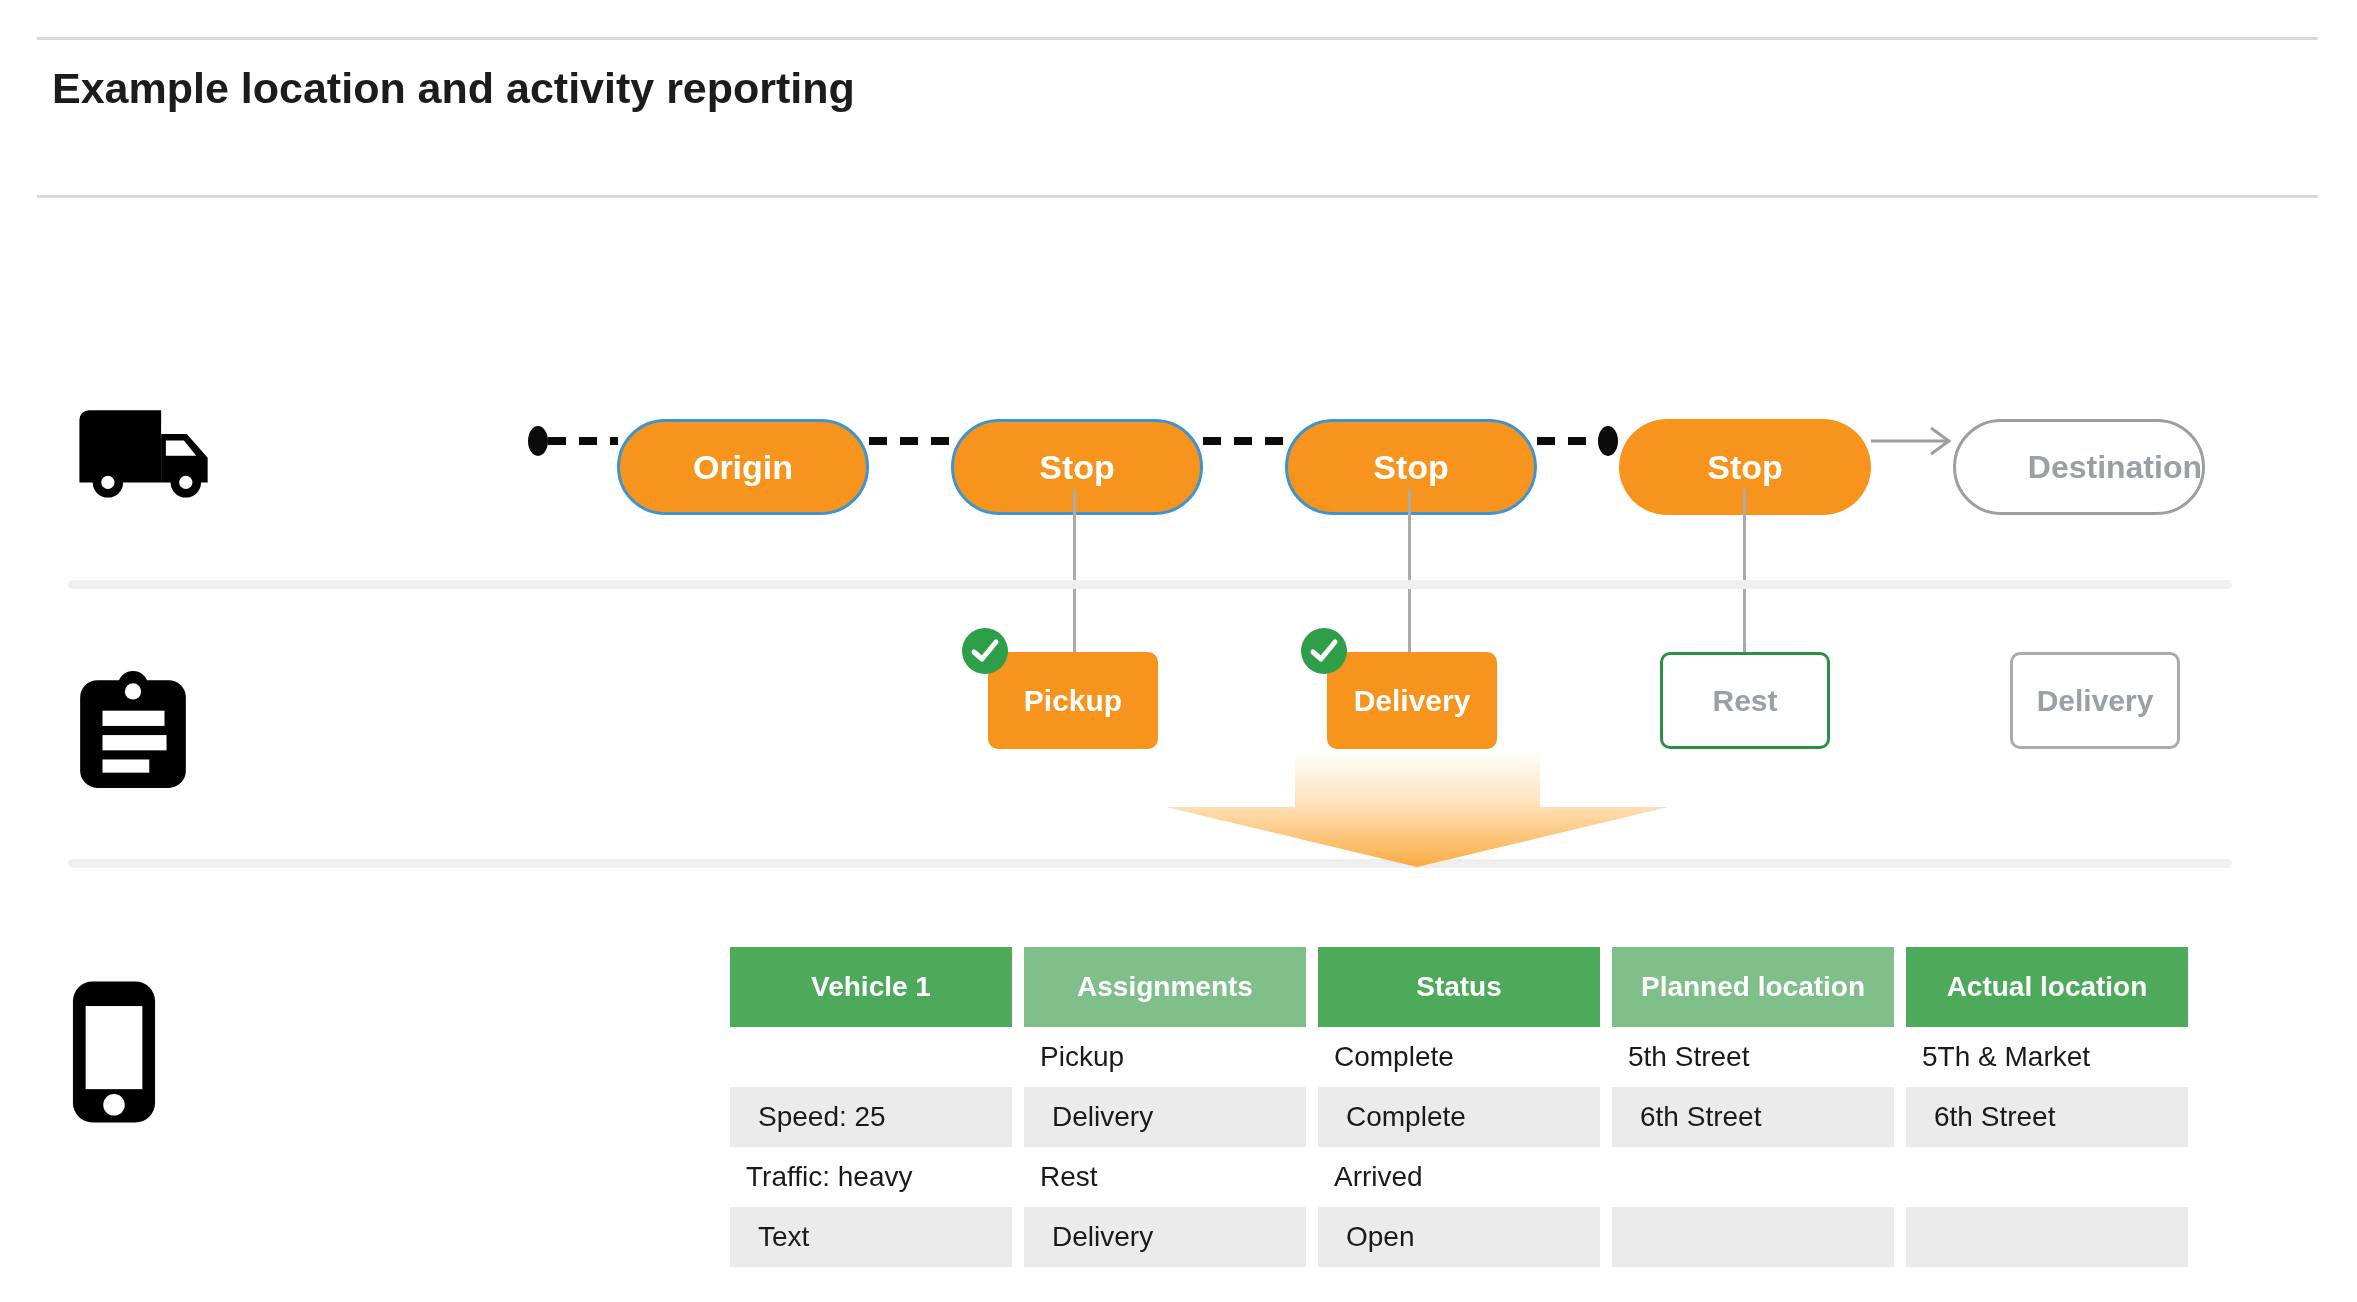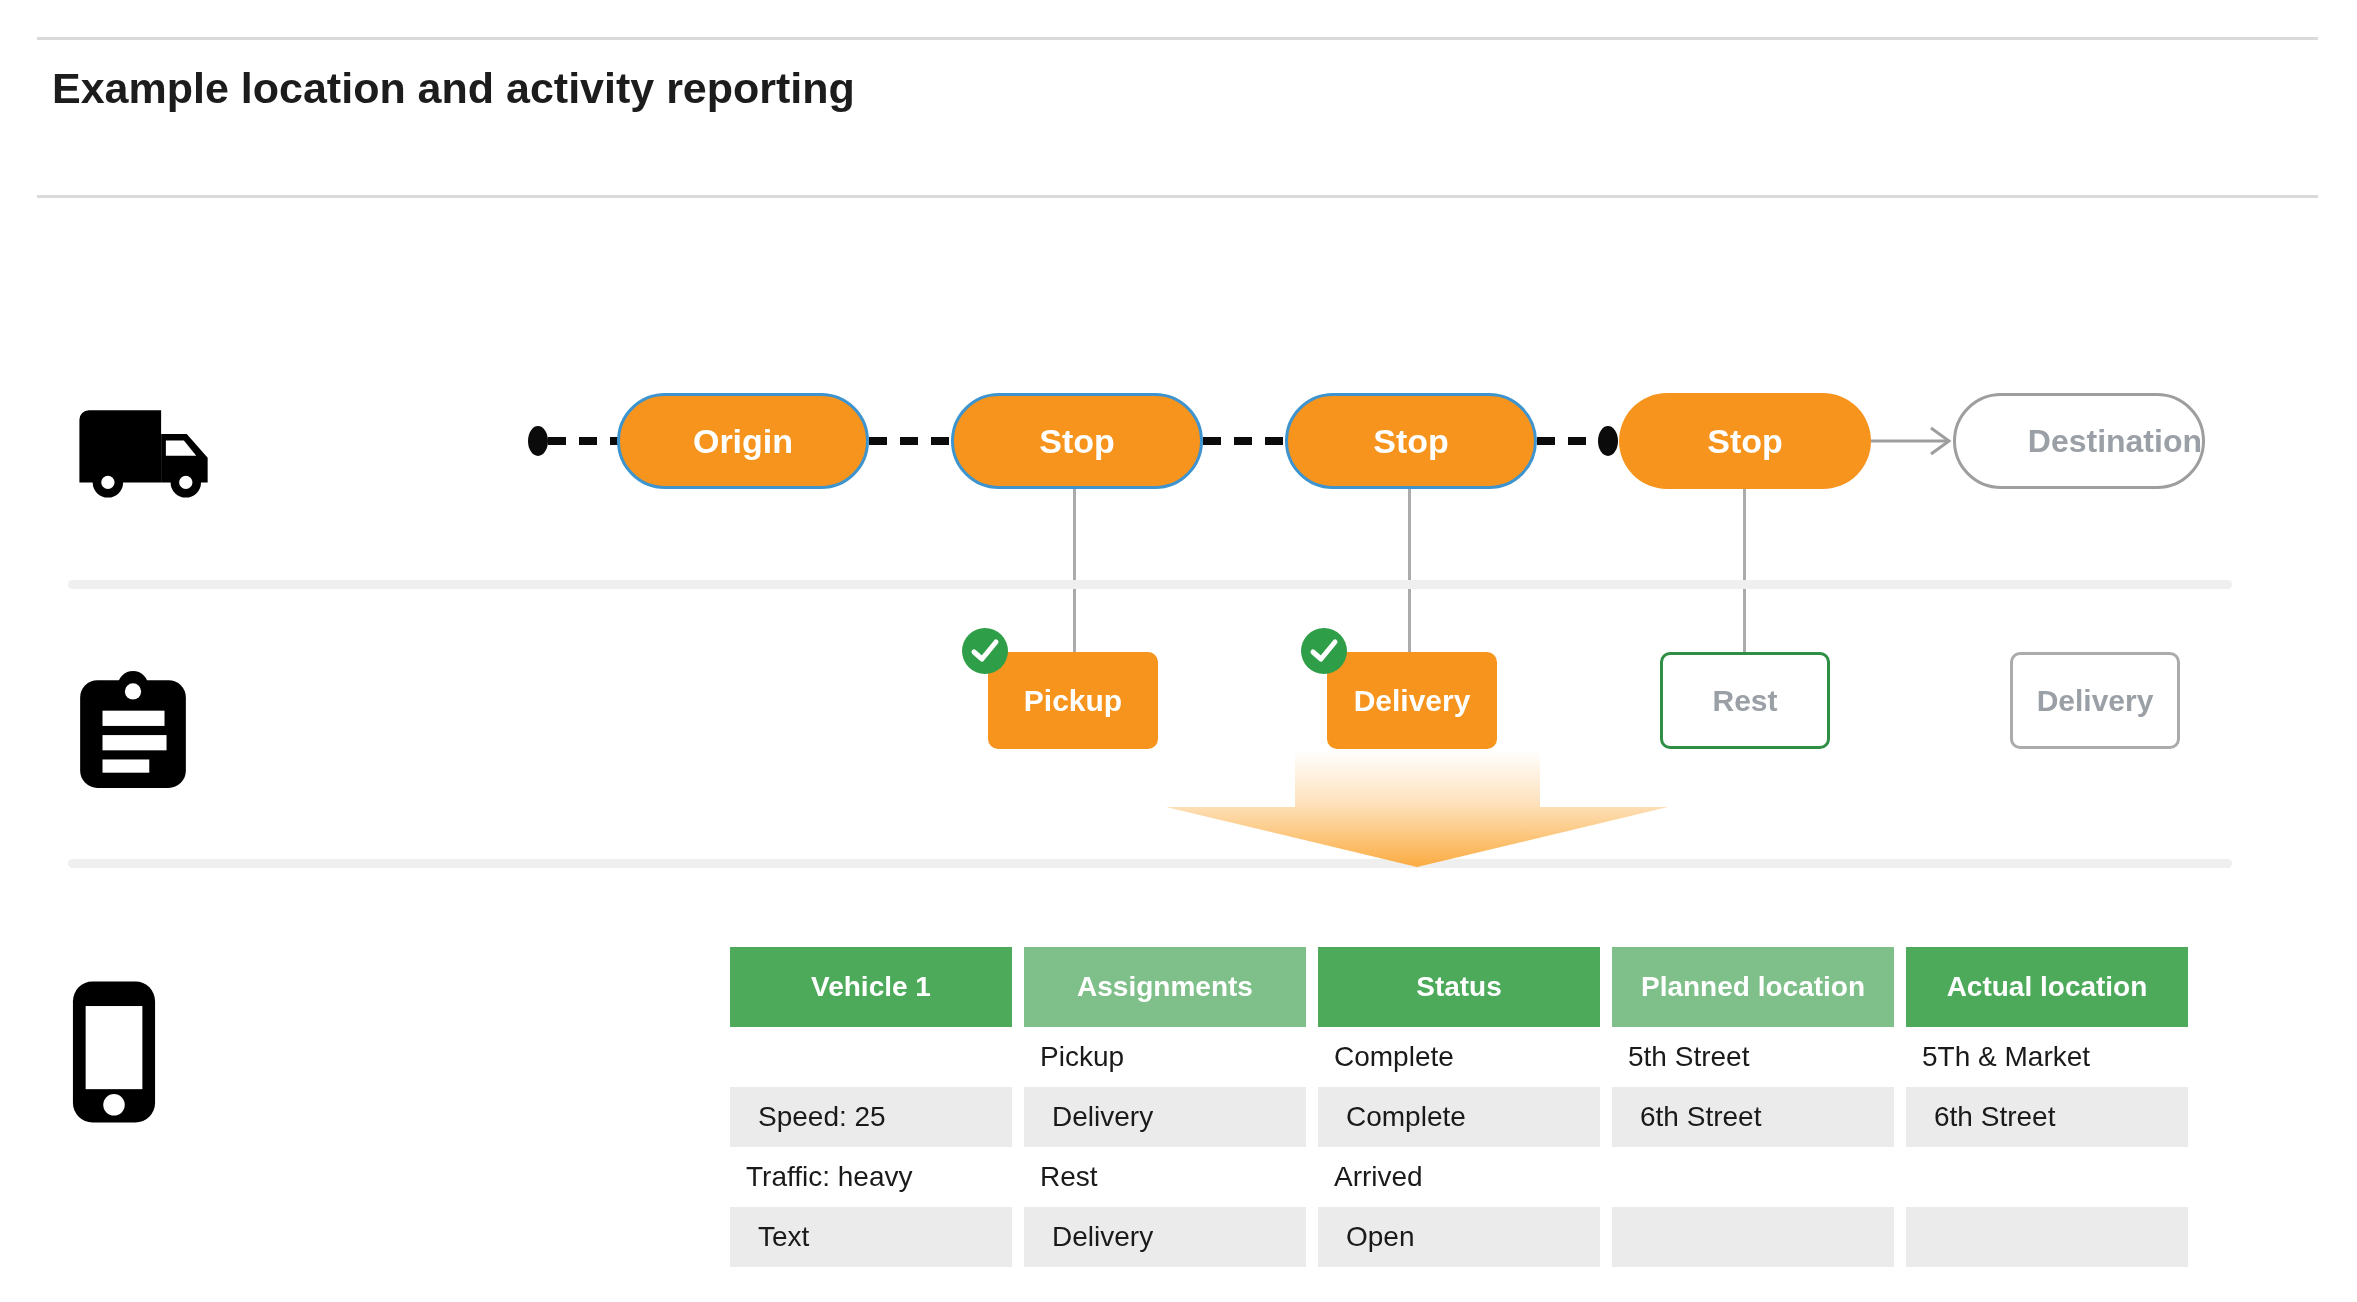--- a/index.html
+++ b/index.html
@@ -6,21 +6,21 @@
   #canvas{position:relative;width:2357px;height:1302px;background:#fff;overflow:hidden;
           font-family:"Liberation Sans",sans-serif;}
   .abs{position:absolute;}
   .hr-line{height:3px;background:#DADADA;}
   .page-title{font-size:43px;font-weight:700;color:#1C1C1C;letter-spacing:0px;white-space:nowrap;}
   .divider{height:9px;background:#EFEFEF;border-radius:5px;}
 
   
   .pill{box-sizing:border-box;width:252px;height:96px;border-radius:48px;
         display:flex;align-items:center;justify-content:center;
-        font-size:34px;font-weight:700;color:#fff;background:#F7941E;}
+        font-size:34px;font-weight:700;color:#fff;background:#F7941E;margin-top:26px;}
   .pill--blue{border:3px solid #3E94CF;}
   .pill--ghost{background:#fff;border:3px solid #9E9E9E;color:#9AA0A6;font-size:32px;}
   .dash-seg{height:8px;background:repeating-linear-gradient(90deg,#0b0b0b 0 18px,transparent 18px 31px);}
   .route-dot{width:20px;height:30px;background:#0b0b0b;border-radius:50%;}
   .connector{width:3px;background:#ABABAB;}
 
   
   .act-box{box-sizing:border-box;width:170px;height:97px;border-radius:10px;
            display:flex;align-items:center;justify-content:center;
            font-size:30px;font-weight:700;}

